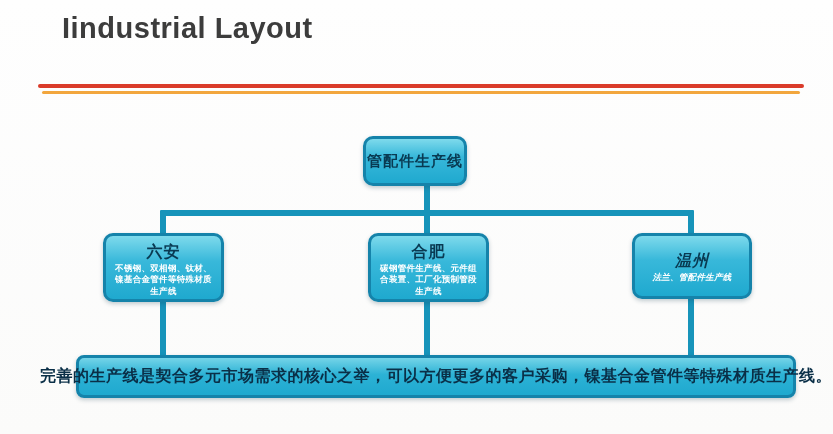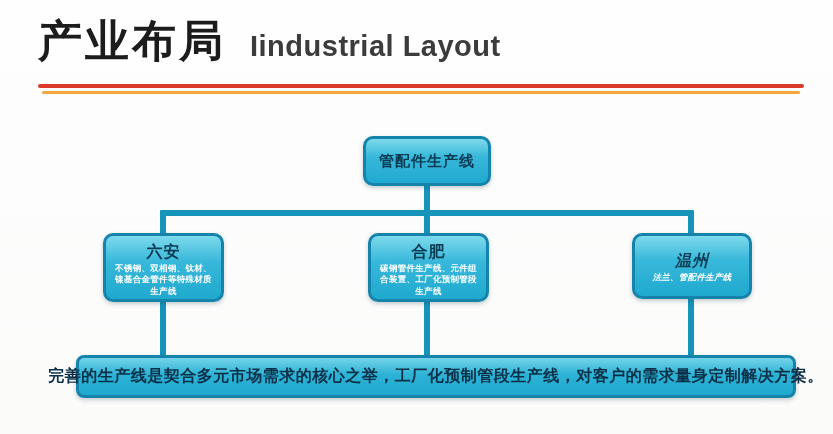--- a/index.html
+++ b/index.html
@@ -82,21 +82,21 @@
     display: flex;
     flex-direction: column;
     align-items: center;
     justify-content: center;
     box-shadow: 0 2px 4px rgba(20, 60, 80, 0.25);
     text-align: center;
   }
   .node-root {
     left: 363px;
     top: 136px;
-    width: 128px;
+    width: 104px;
     height: 50px;
   }
   .node-root .node-title { font-size: 15px; }
   .node-title {
     font-weight: bold;
     color: #093a52;
     font-size: 16px;
     letter-spacing: 1px;
     line-height: 1.2;
   }
@@ -133,21 +133,20 @@
     box-shadow: 0 2px 4px rgba(20, 60, 80, 0.25);
     white-space: nowrap;
   }
 </style>
 </head>
 <body>
 
 <div class="canvas">
 
   <div class="title-row">
-    <span class="title-zh">产业布局</span>
     <span class="title-en">Iindustrial Layout</span>
   </div>
   <div class="divider-red"></div>
   <div class="divider-orange"></div>
 
   <div class="conn conn-root-v"></div>
   <div class="conn conn-h"></div>
   <div class="conn conn-left-v"></div>
   <div class="conn conn-mid-v"></div>
   <div class="conn conn-right-v"></div>
@@ -167,15 +166,15 @@
   <div class="node node-hefei">
     <span class="node-title">合肥</span>
     <span class="node-desc">碳钢管件生产线、元件组合装置、工厂化预制管段生产线</span>
   </div>
 
   <div class="node node-wenzhou">
     <span class="node-title">温州</span>
     <span class="node-desc">法兰、管配件生产线</span>
   </div>
 
-  <div class="summary">完善的生产线是契合多元市场需求的核心之举，工厂化预制管段生产线，对客户的需求量身定制解决方案。</div>
+  <div class="summary">完善的生产线是契合多元市场需求的核心之举，可以方便更多的客户采购，镍基合金管件等特殊材质生产线。</div>
 
 </div>
 
 </body></html>

